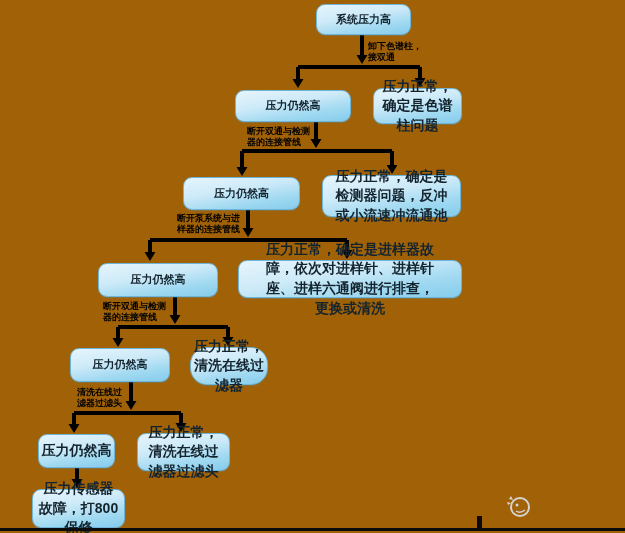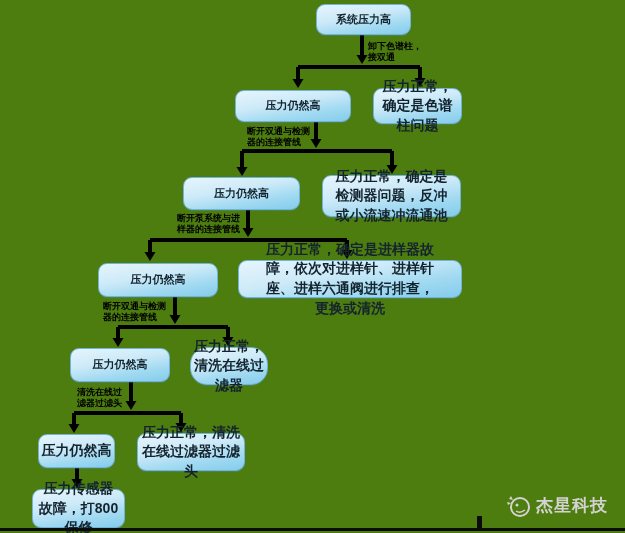--- a/index.html
+++ b/index.html
@@ -3,21 +3,21 @@
 <meta charset="utf-8">
 <style>
   * { margin: 0; padding: 0; box-sizing: border-box; }
   html, body { background: #ffffff; }
   body { font-family: "Liberation Sans", "DejaVu Sans", sans-serif; }
 
   .canvas {
     position: relative;
     width: 625px;
     height: 533px;
-    background: #4d7c0f;
+    background: #a16207;
     overflow: hidden;
   }
 
   .connectors {
     position: absolute;
     left: 0; top: 0;
     width: 625px; height: 533px;
   }
 
   .node {
@@ -48,21 +48,21 @@
   #n-start { left:316px; top:4px;   width:95px;  height:31px; font-size:11px; }
   #n-b1    { left:235px; top:90px;  width:116px; height:32px; font-size:11px; }
   #n-c1    { left:373px; top:88px;  width:89px;  height:36px; padding:0 4px; }
   #n-b2    { left:183px; top:177px; width:117px; height:33px; font-size:11px; }
   #n-c2    { left:322px; top:175px; width:139px; height:42px; padding:0 6px; }
   #n-b3    { left:98px;  top:263px; width:120px; height:34px; font-size:11px; }
   #n-c3    { left:238px; top:260px; width:224px; height:38px; padding:0 21px; }
   #n-b4    { left:70px;  top:348px; width:100px; height:34px; font-size:11px; }
   #n-c4    { left:190px; top:347px; width:78px;  height:38px; padding:0 3px;border-radius:17px; }
   #n-b5    { left:38px;  top:434px; width:77px;  height:34px; }
-  #n-c5    { left:137px; top:433px; width:108px;  height:38px; padding:0 4px; }
+  #n-c5    { left:137px; top:433px; width:93px;  height:38px; padding:0 4px; }
   #n-d     { left:32px;  top:489px; width:93px;  height:39px; padding:0 4px; }
 
   
   #l0 { left:368px; top:41px;  width:58px; }
   #l1 { left:247px; top:126px; width:66px; }
   #l2 { left:177px; top:213px; width:66px; }
   #l3 { left:103px; top:301px; width:66px; }
   #l4 { left:77px;  top:387px; width:48px; }
 
   .bottom-rule {
@@ -171,16 +171,15 @@
   <div class="bottom-rule"></div>
 
   <div class="watermark">
     <svg width="27" height="27" viewBox="0 0 27 27">
       <circle cx="15" cy="15" r="9" fill="none" stroke="#d4d3d2" stroke-width="2"></circle>
       <path d="M6,4 L8,8 L4,7 Z" fill="#d4d3d2"></path>
       <path d="M2,10 L6,11 L3,13 Z" fill="#d4d3d2"></path>
       <circle cx="12" cy="13" r="1.5" fill="#d4d3d2"></circle>
       <path d="M11,19 Q15,22 20,18" fill="none" stroke="#d4d3d2" stroke-width="1.5"></path>
     </svg>
-    <span class="watermark-text">杰星科技</span>
   </div>
 
 </div>
 
 </body></html>

